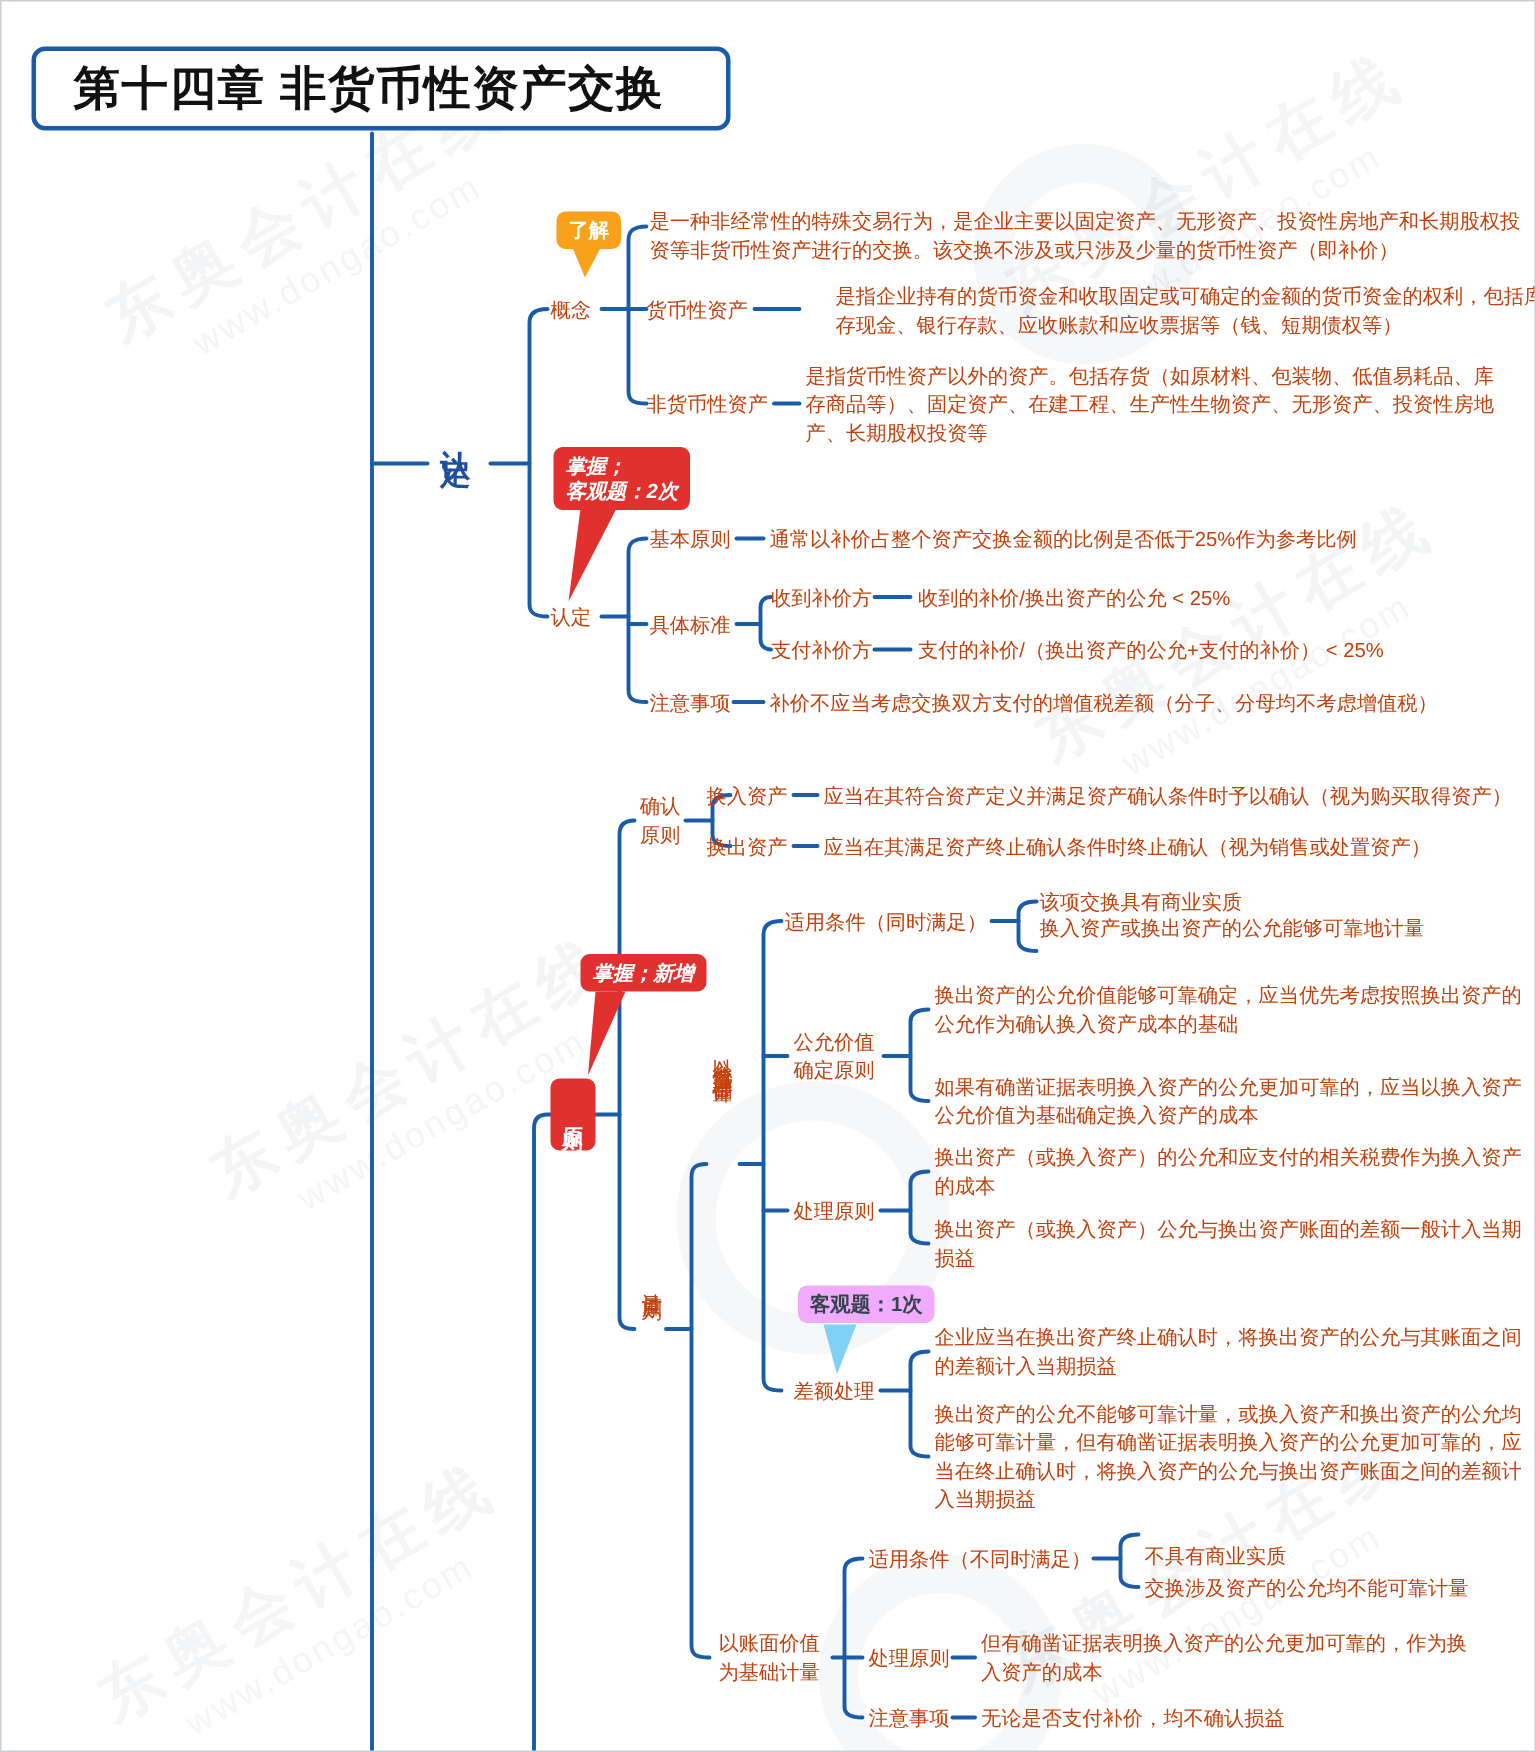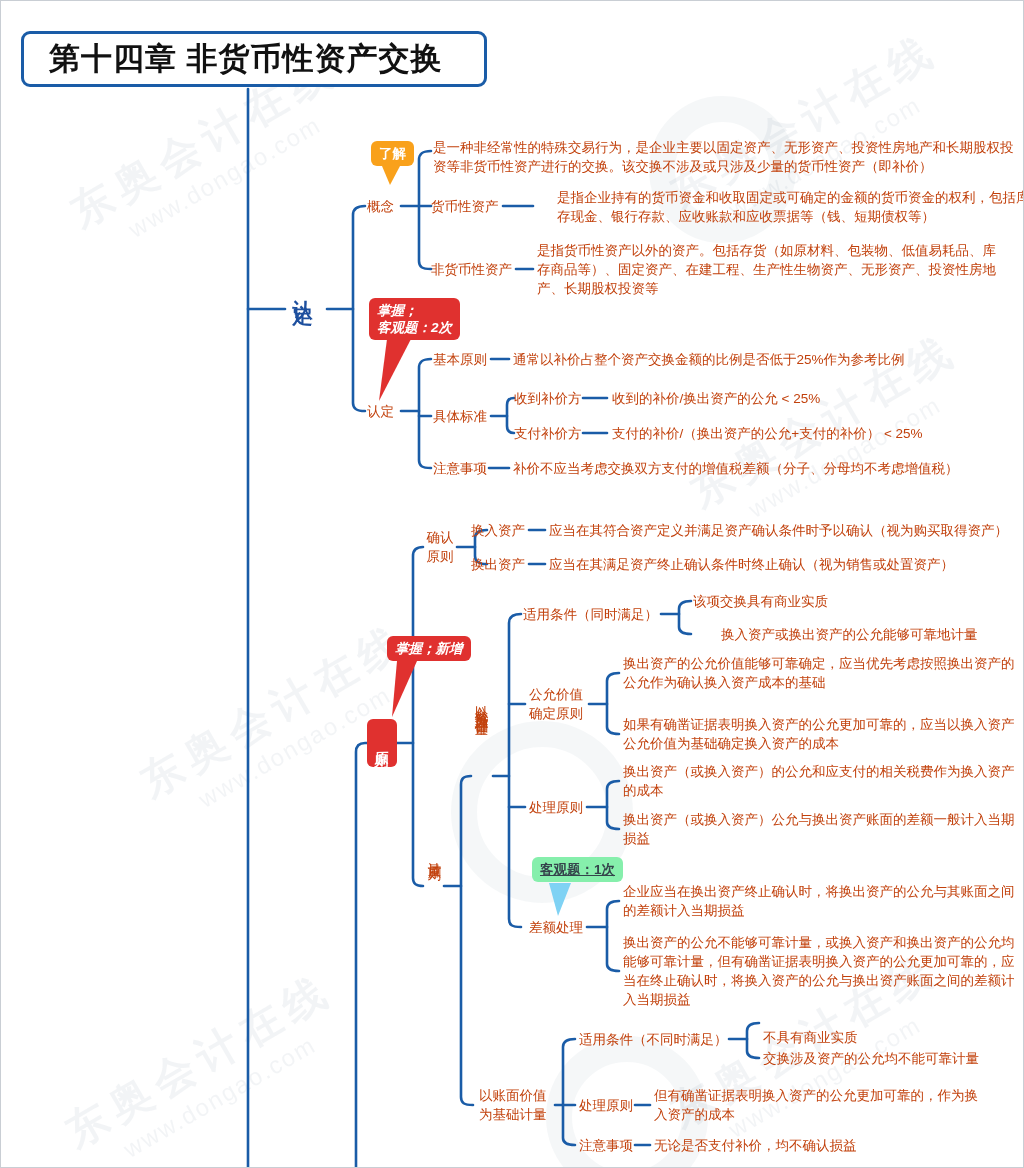--- a/index.html
+++ b/index.html
@@ -13,21 +13,21 @@
   .title-box{position:absolute;left:20px;top:30px;width:466px;height:56px;z-index:3;
     border:3px solid #1a5ca7;border-radius:9px;background:#fff;box-sizing:border-box;
     display:flex;align-items:center;padding-left:25px;}
   .title-box span{font-size:31px;font-weight:bold;color:#111;letter-spacing:1px;white-space:nowrap;}
   .branch-label{position:absolute;z-index:3;font-weight:bold;color:#1d4f9e;font-size:20px;
     writing-mode:vertical-rl;text-orientation:upright;letter-spacing:4px;}
   .tag{position:absolute;z-index:4;border-radius:6px;color:#fff;font-size:13.5px;
     font-weight:bold;padding:4px 8px;line-height:17px;white-space:nowrap;}
   .tag.orange{background:#f9a11b;}
   .tag.red{background:#e0312f;font-style:italic;}
-  .tag.blue{background:#86efac;color:#35444c;font-weight:bold;text-decoration:underline;}
+  .tag.blue{background:#f0abfc;color:#35444c;font-weight:bold;}
   .redbox{position:absolute;z-index:3;background:#e0312f;color:#fff;border-radius:6px;
     display:flex;align-items:center;justify-content:center;font-weight:bold;font-size:14px;}
   .wm{position:absolute;z-index:1;transform:rotate(-30deg);opacity:0.07;color:#5a708a;
     text-align:center;pointer-events:none;white-space:nowrap;}
   .wm .l1{font-size:42px;font-weight:bold;letter-spacing:8px;}
   .wm .l2{font-size:24px;letter-spacing:2px;}
   .ring{position:absolute;z-index:1;border-radius:50%;opacity:0.06;border:26px solid #5a708a;
     pointer-events:none;}
 </style>
 </head>
@@ -160,21 +160,21 @@
   <div class="node nowrap" style="left:548px;top:520px;">应当在其符合资产定义并满足资产确认条件时予以确认（视为购买取得资产）</div>
   <div class="node nowrap" style="left:470px;top:554px;">换出资产</div>
   <div class="node nowrap" style="left:548px;top:554px;">应当在其满足资产终止确认条件时终止确认（视为销售或处置资产）</div>
 
   <div class="node vtext" style="left:424px;top:850px;">计量原则</div>
 
   <div class="node vtext" style="left:471px;top:693px;">以公允价值为基础计量</div>
 
   <div class="node nowrap" style="left:522px;top:604px;">适用条件（同时满足）</div>
   <div class="node nowrap" style="left:692px;top:591px;">该项交换具有商业实质</div>
-  <div class="node nowrap" style="left:692px;top:624px;margin-left:28px;">换入资产或换出资产的公允能够可靠地计量</div>
+  <div class="node nowrap" style="left:692px;top:608px;">换入资产或换出资产的公允能够可靠地计量</div>
 
   <div class="node" style="left:528px;top:684px;width:56px;">公允价值确定原则</div>
   <div class="node" style="left:622px;top:653px;width:394px;">换出资产的公允价值能够可靠确定，应当优先考虑按照换出资产的公允作为确认换入资产成本的基础</div>
   <div class="node" style="left:622px;top:714px;width:394px;">如果有确凿证据表明换入资产的公允更加可靠的，应当以换入资产公允价值为基础确定换入资产的成本</div>
 
   <div class="node nowrap" style="left:528px;top:797px;">处理原则</div>
   <div class="node" style="left:622px;top:761px;width:394px;">换出资产（或换入资产）的公允和应支付的相关税费作为换入资产的成本</div>
   <div class="node" style="left:622px;top:809px;width:394px;">换出资产（或换入资产）公允与换出资产账面的差额一般计入当期损益</div>
 
   <div class="tag blue" style="left:531px;top:856px;">客观题：1次</div>

